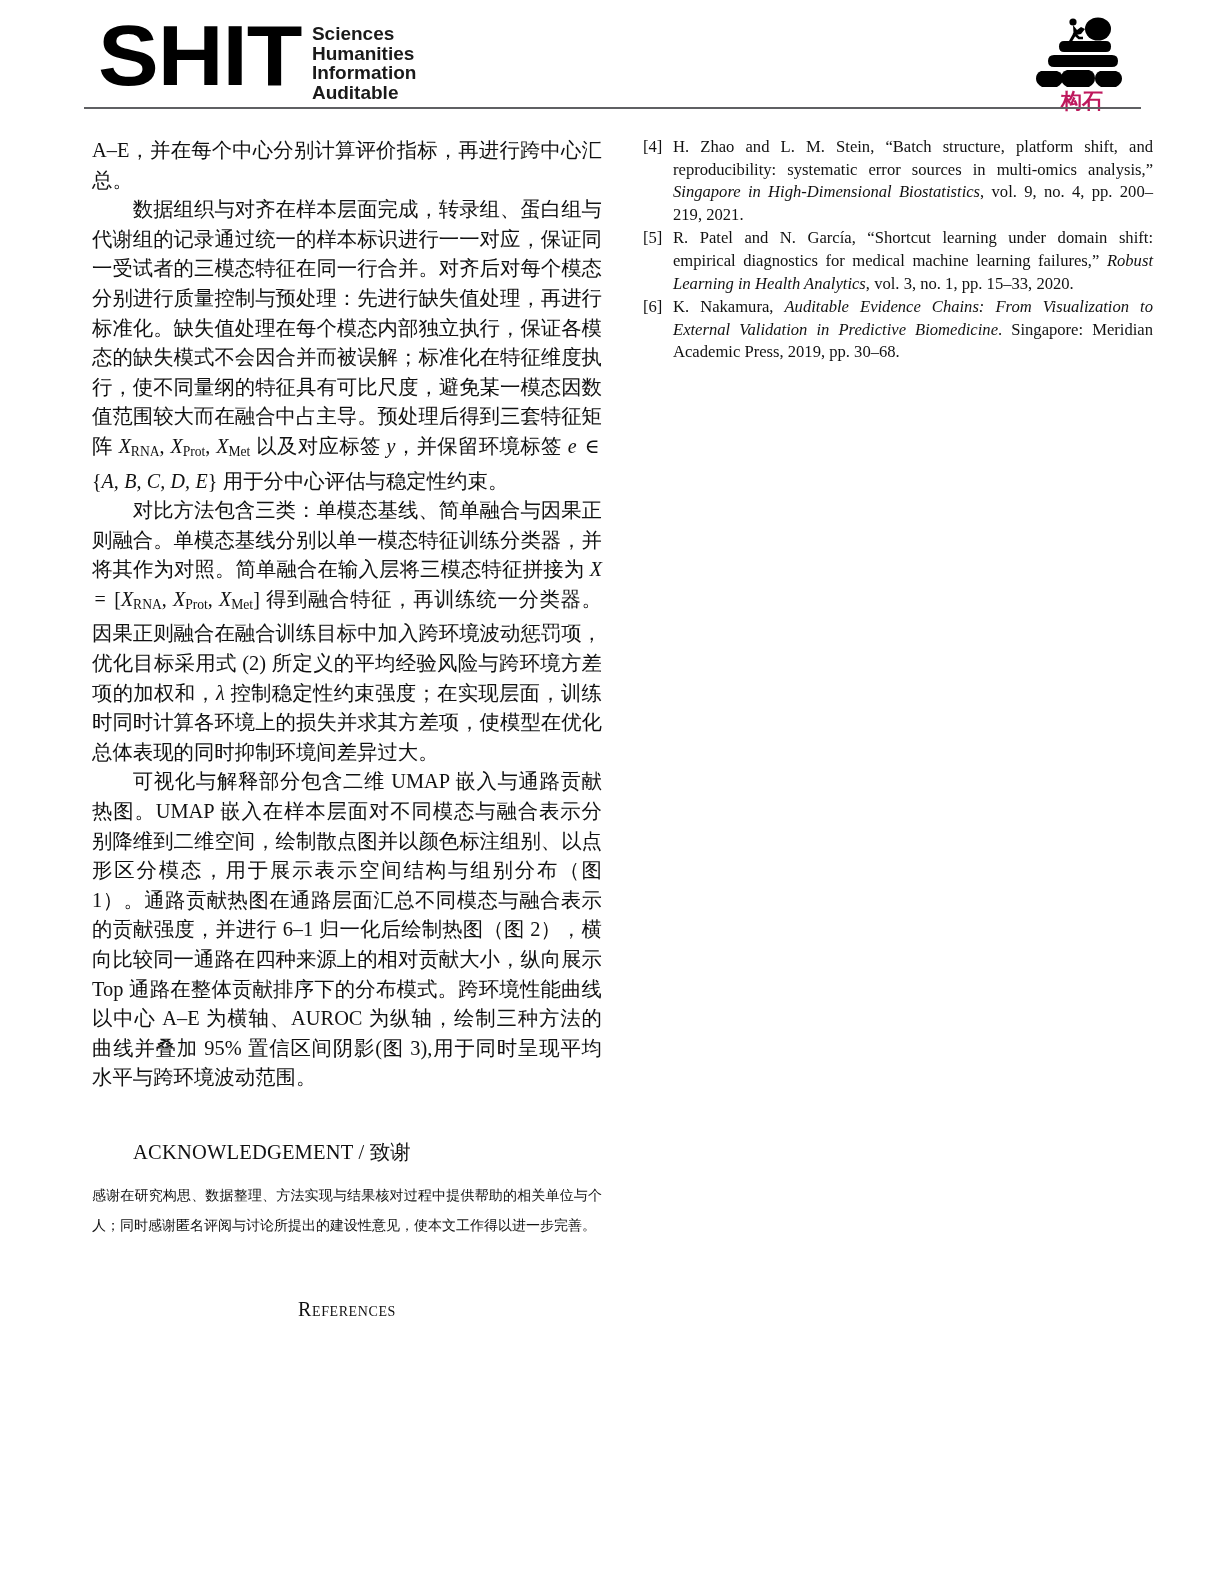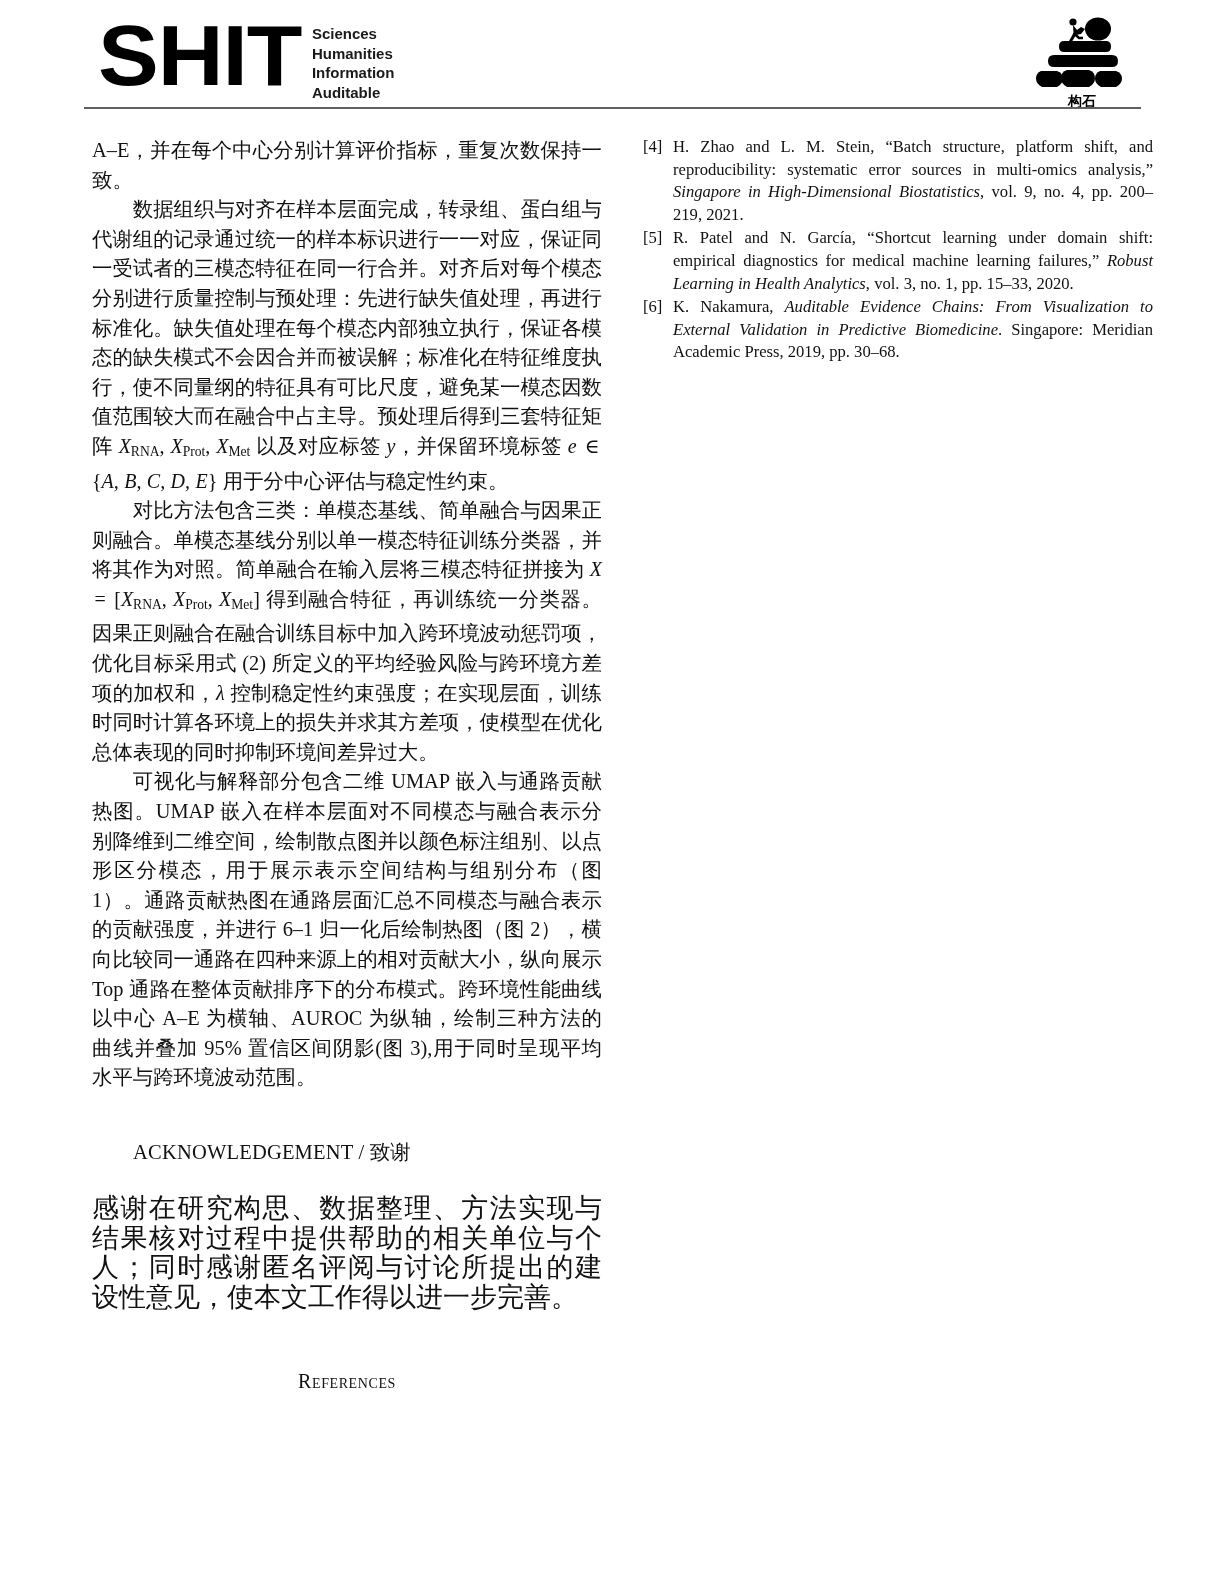--- a/index.html
+++ b/index.html
@@ -46,21 +46,21 @@
     letter-spacing: -1px;
     color: #000000;
     transform: scaleX(1.06);
     transform-origin: left top;
   }
   .tagline {
     margin-left: 22px;
     margin-top: 8px;
     font-family: "Liberation Sans", "DejaVu Sans", sans-serif;
     font-weight: 700;
-    font-size: 15px;
+    font-size: 19px;
     line-height: 19.5px;
     color: #1a1a1a;
   }
   .tagline div { white-space: nowrap; }
 
   .publisher-mark {
     position: absolute;
     right: 4px;
     top: 4px;
     width: 108px;
@@ -68,23 +68,23 @@
   }
   .publisher-mark svg { display: block; }
   .pub-caption {
     position: absolute;
     left: 0;
     right: 0;
     bottom: -2px;
     text-align: center;
     font-family: "DejaVu Sans", "Liberation Sans", sans-serif;
     font-weight: 700;
-    font-size: 14px;
+    font-size: 21px;
     line-height: 18px;
-    color: #000000;
+    color: #be185d;
     margin-top: 22px;
   }
 
   .masthead-rule {
     position: absolute;
     left: 84px;
     top: 107px;
     width: 1057px;
     height: 2px;
     background: #5f6063;
@@ -131,21 +131,21 @@
   
   .ack-wrap { margin-top: 26px; }
   .ack-head {
     font-size: 20.5px;
     line-height: 30px;
     text-indent: 2em;
     letter-spacing: 0.2px;
     margin-top: 44px;
   }
   .ack-body {
-    font-size: 27px;
+    font-size: 14px;
     line-height: 29.6px;
     text-align: justify;
     text-indent: 0;
   }
 
   
   .refs-head {
     margin-top: 56px;
     text-align: center;
     font-size: 20px;
@@ -211,21 +211,21 @@
         <path d="M72 55 q-5 2 -5 7.5 t6 8.5 h15 q6 -3 6 -8.5 t-6 -7.5 z" fill="#000"></path>
       </svg>
       <div class="pub-caption">构石</div>
     </div>
   </div>
 
   <div class="masthead-rule"></div>
 
   <div class="col col-left">
 
-    <p class="para">A–E，并在每个中心分别计算评价指标，重复次数保持一致。</p>
+    <p class="para">A–E，并在每个中心分别计算评价指标，再进行跨中心汇总。</p>
 
     <p class="para indent">数据组织与对齐在样本层面完成，转录组、蛋白组与代谢组的记录通过统一的样本标识进行一一对应，保证同一受试者的三模态特征在同一行合并。对齐后对每个模态分别进行质量控制与预处理：先进行缺失值处理，再进行标准化。缺失值处理在每个模态内部独立执行，保证各模态的缺失模式不会因合并而被误解；标准化在特征维度执行，使不同量纲的特征具有可比尺度，避免某一模态因数值范围较大而在融合中占主导。预处理后得到三套特征矩阵 <span class="mi">X</span><span class="mr"><sub>RNA</sub></span><span class="mr">,</span> <span class="mi">X</span><span class="mr"><sub>Prot</sub></span><span class="mr">,</span> <span class="mi">X</span><span class="mr"><sub>Met</sub></span> 以及对应标签 <span class="mi">y</span>，并保留环境标签 <span class="mi">e</span> <span class="mop mr">∈</span> <span class="mr">{</span><span class="mi">A, B, C, D, E</span><span class="mr">}</span> 用于分中心评估与稳定性约束。</p>
 
 
     <p class="para indent">对比方法包含三类：单模态基线、简单融合与因果正则融合。单模态基线分别以单一模态特征训练分类器，并将其作为对照。简单融合在输入层将三模态特征拼接为 <span class="mi">X</span> <span class="mop mr">=</span> <span class="mr">[</span><span class="mi">X</span><span class="mr"><sub>RNA</sub></span><span class="mr">,</span> <span class="mi">X</span><span class="mr"><sub>Prot</sub></span><span class="mr">,</span> <span class="mi">X</span><span class="mr"><sub>Met</sub></span><span class="mr">]</span> 得到融合特征，再训练统一分类器。因果正则融合在融合训练目标中加入跨环境波动惩罚项，优化目标采用式 (2) 所定义的平均经验风险与跨环境方差项的加权和，<span class="mi">λ</span> 控制稳定性约束强度；在实现层面，训练时同时计算各环境上的损失并求其方差项，使模型在优化总体表现的同时抑制环境间差异过大。</p>
 
     <p class="para indent">可视化与解释部分包含二维 UMAP 嵌入与通路贡献热图。UMAP 嵌入在样本层面对不同模态与融合表示分别降维到二维空间，绘制散点图并以颜色标注组别、以点形区分模态，用于展示表示空间结构与组别分布（图 1）。通路贡献热图在通路层面汇总不同模态与融合表示的贡献强度，并进行 6–1 归一化后绘制热图（图 2），横向比较同一通路在四种来源上的相对贡献大小，纵向展示 Top 通路在整体贡献排序下的分布模式。跨环境性能曲线以中心 A–E 为横轴、AUROC 为纵轴，绘制三种方法的曲线并叠加 95% 置信区间阴影(图 3),用于同时呈现平均水平与跨环境波动范围。</p>
 
     <div class="ack-wrap">
       <div class="ack-head">ACKNOWLEDGEMENT / 致谢</div>

